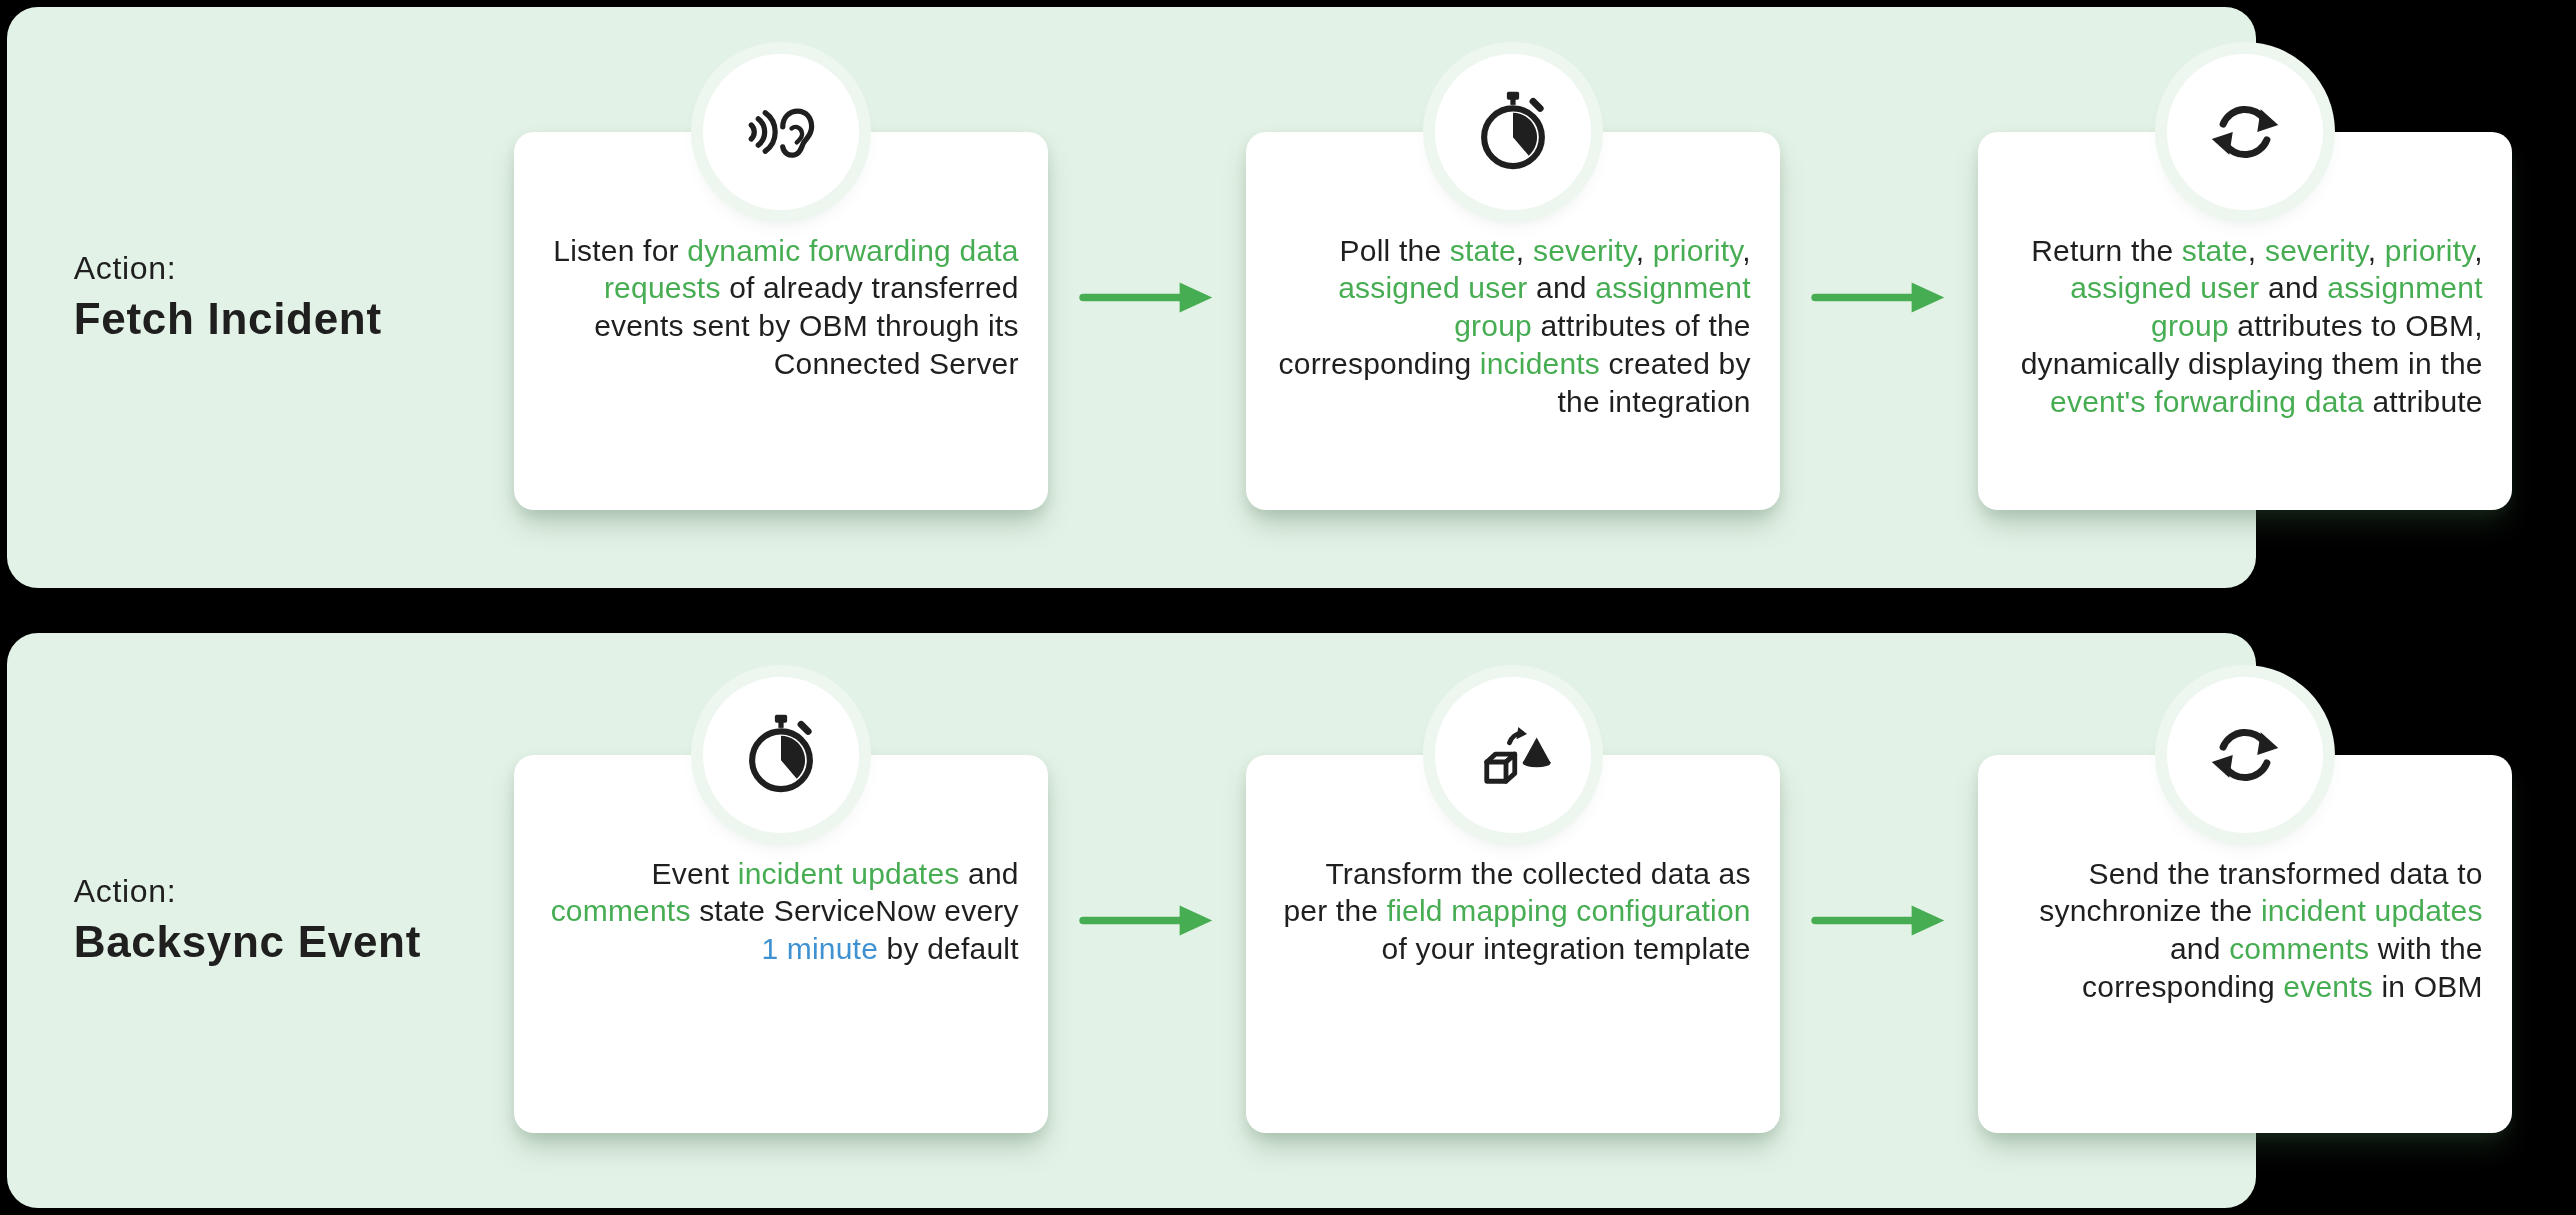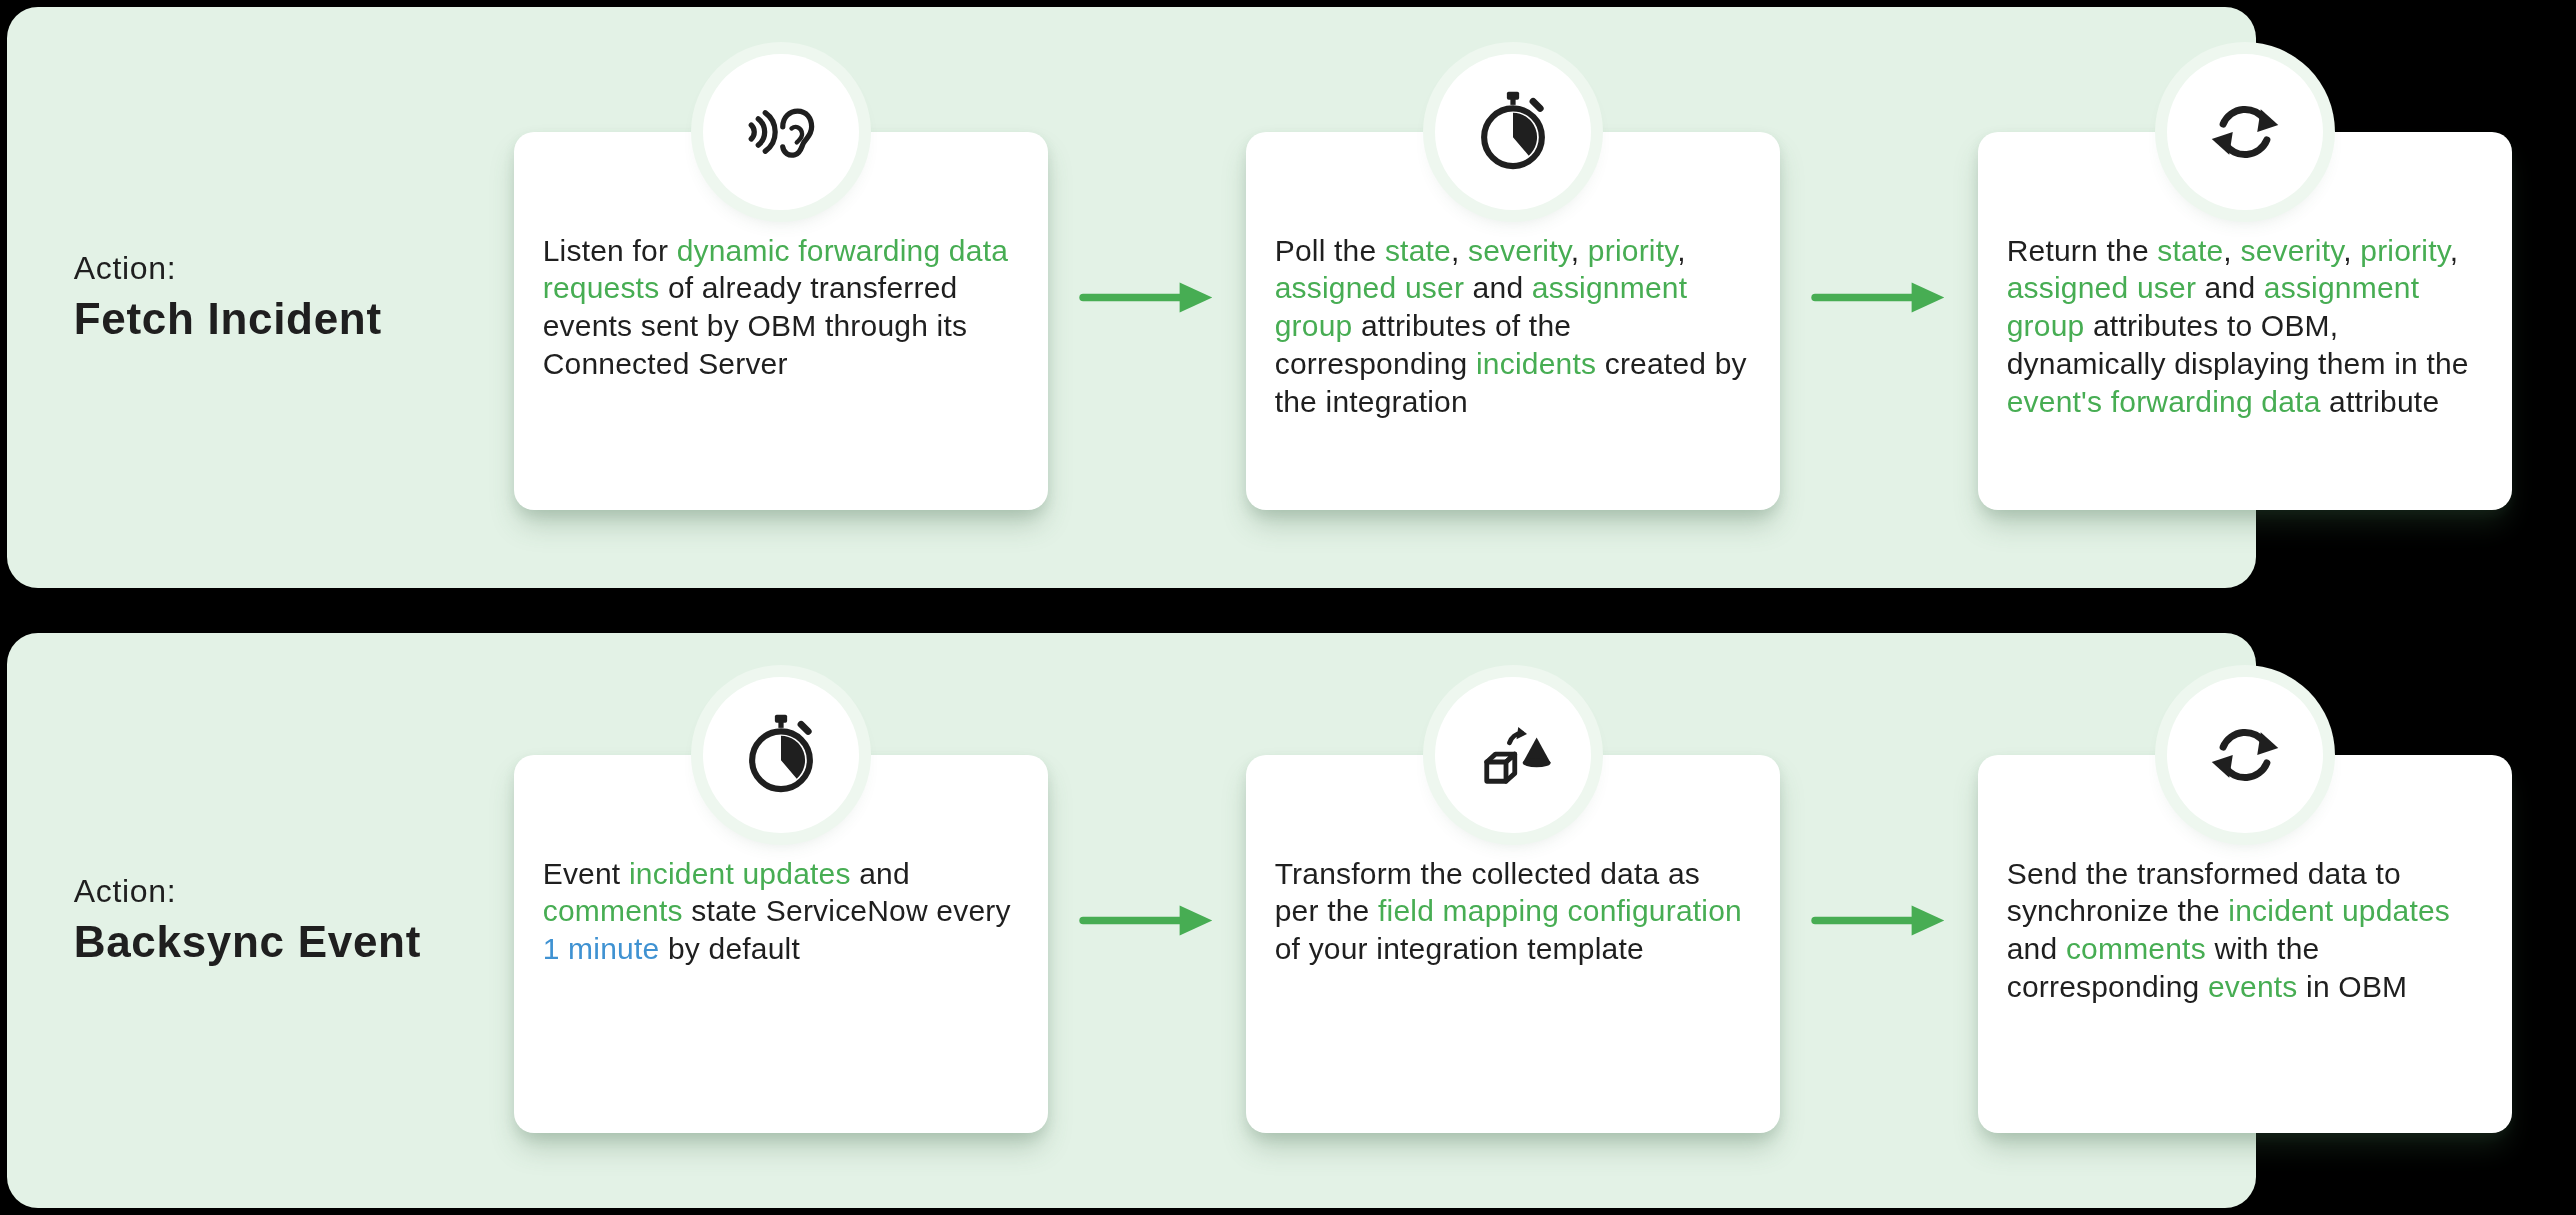--- a/index.html
+++ b/index.html
@@ -68,21 +68,21 @@
     box-shadow:0 0 0 12px var(--ring), 0 9.3px 18.7px rgba(60,100,70,0.18);
     display:flex;align-items:center;justify-content:center;
     z-index:2;
   }
   .icon-circle svg{width:84px;height:84px;}
   .card-text{
     margin:0;
     font-size:30px;
     line-height:1.26;
     font-weight:500;
-    text-align:left;
+    text-align:right;
     letter-spacing:0.2px;
   }
   .card-text .c-g{color:var(--green);}
   .card-text .c-b{color:var(--blue);}
   .arrow{
     flex:0 0 auto;
     margin:0 31px;
     width:136px;height:41px;
     display:flex;align-items:center;justify-content:center;
   }

